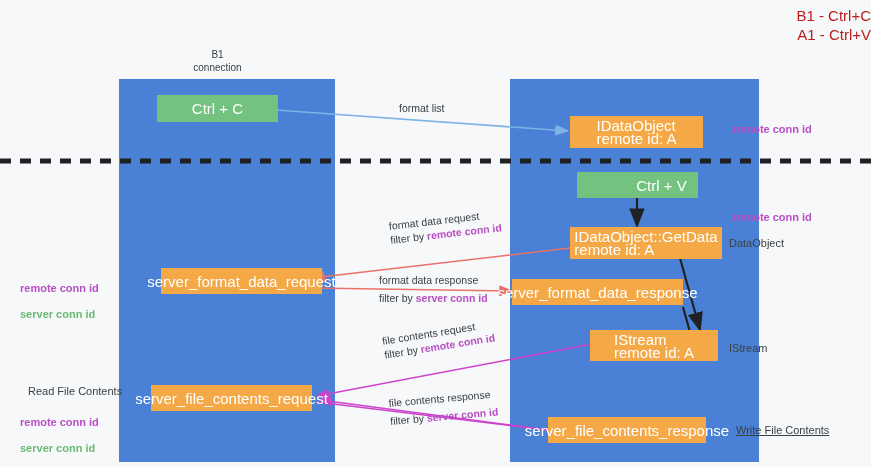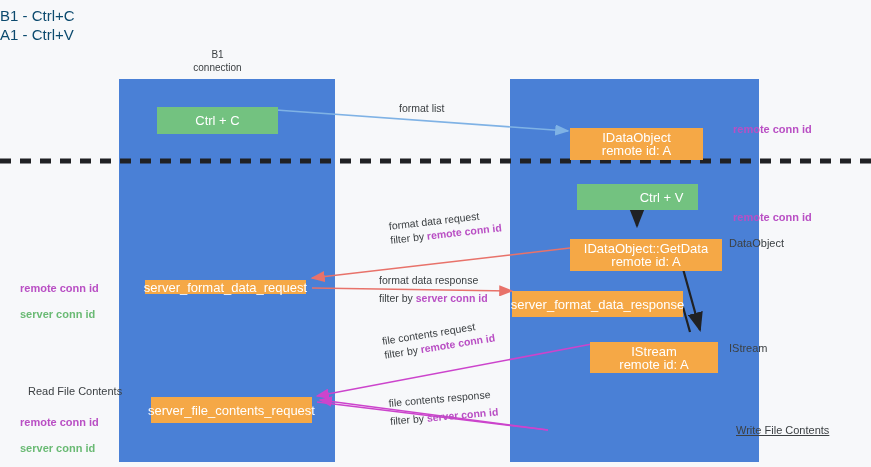--- a/index.html
+++ b/index.html
@@ -7,36 +7,35 @@
   body{
     width:871px;height:467px;position:relative;overflow:hidden;
     background:#f7f8fa;
     font-family:"Liberation Sans","DejaVu Sans",sans-serif;
     color:#3c4043;
   }
   .canvas{position:absolute;left:0;top:0;width:871px;height:467px;}
   svg.layer{position:absolute;left:0;top:0;width:871px;height:467px;pointer-events:none;}
 
   .title{
-    position:absolute;left:0;top:6px;width:871px;text-align:left;
-    font-size:15px;line-height:19px;color:#0c4a6e;white-space:pre-line;
+    position:absolute;left:0;top:6px;width:871px;text-align:right;
+    font-size:15px;line-height:19px;color:#b91c1c;white-space:pre-line;
   }
 
   .colhead{
     position:absolute;text-align:center;font-size:10px;line-height:13px;
     color:#3c4043;white-space:pre-line;
   }
   .col{position:absolute;background:#4a80d6;}
 
   .box{
     position:absolute;box-sizing:border-box;
     display:flex;flex-direction:column;align-items:center;justify-content:center;
-    text-align:center;color:#ffffff;font-size:13px;line-height:13px;
+    text-align:left;color:#ffffff;font-size:15px;line-height:13px;
     white-space:pre-line;
-    margin-top:12px;
   }
   .box.orange{background:#f5a846;}
   .box.green{background:#73c280;}
 
   .sidelbl{
     position:absolute;font-size:11px;line-height:13px;white-space:pre-line;
   }
   .sidelbl.dark{color:#3c4043;}
   .purple{color:#b94fc4;font-weight:bold;}
   .green-t{color:#6aba74;font-weight:bold;}
@@ -102,29 +101,30 @@
   <div class="box green" style="left:157px;top:95px;width:121px;height:27px;">Ctrl + C</div>
 
   <div class="box orange" style="left:570px;top:116px;width:133px;height:32px;">IDataObject
 remote id: A</div>
 
   <div class="box green" style="left:577px;top:172px;width:121px;height:26px;padding-left:48px;">Ctrl + V</div>
 
   <div class="box orange" style="left:570px;top:227px;width:152px;height:32px;">IDataObject::GetData
 remote id: A</div>
 
-  <div class="box orange" style="left:145px;top:268px;width:161px;height:14px;">server_format_data_request</div>
+  <div class="box orange" style="left:161px;top:268px;width:161px;height:26px;">server_format_data_request</div>
 
   <div class="box orange" style="left:512px;top:279px;width:171px;height:26px;">server_format_data_response</div>
 
   <div class="box orange" style="left:590px;top:330px;width:128px;height:31px;">IStream
 remote id: A</div>
 
   <div class="box orange" style="left:151px;top:385px;width:161px;height:26px;">server_file_contents_request</div>
 
+  <div class="box orange" style="left:548px;top:417px;width:158px;height:26px;">server_file_contents_response</div>
 
   <div class="sidelbl purple" style="left:733px;top:123px;">remote conn id</div>
   <div class="sidelbl purple" style="left:733px;top:211px;">remote conn id</div>
   <div class="sidelbl dark" style="left:729px;top:237px;">DataObject</div>
   <div class="sidelbl dark" style="left:729px;top:342px;">IStream</div>
   <div class="sidelbl dark" style="left:736px;top:424px;text-decoration:underline;">Write File Contents</div>
 
   <div class="sidelbl" style="left:20px;top:269px;">
     <div class="purple">remote conn id</div>
     <div class="green-t">server conn id</div>

